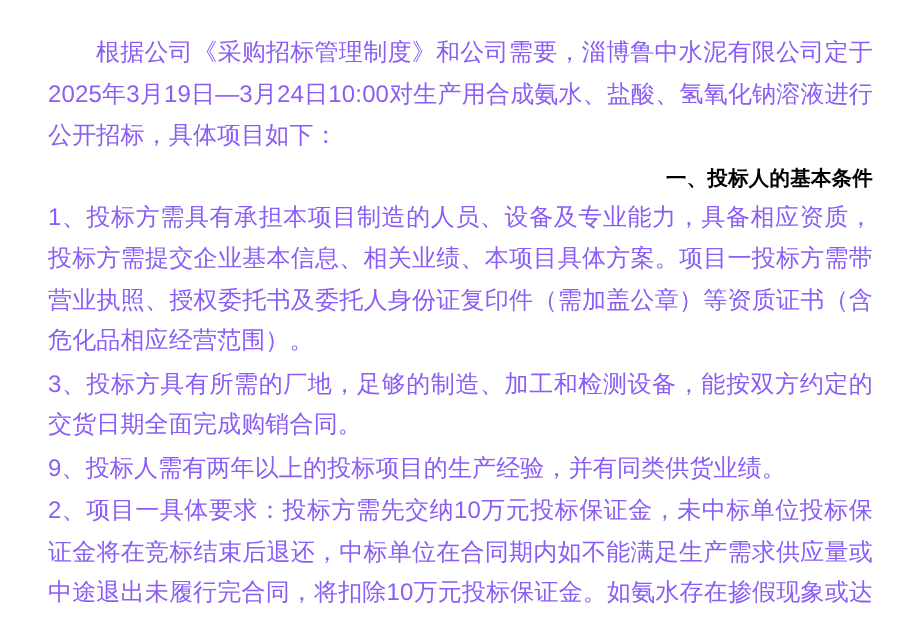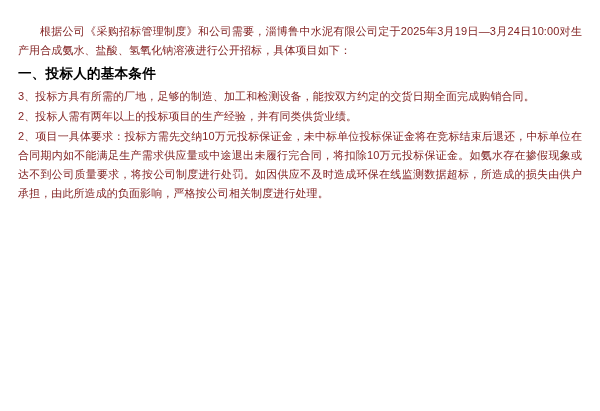--- a/index.html
+++ b/index.html
@@ -15,42 +15,44 @@
     overflow: hidden;
   }
   .page {
     box-sizing: border-box;
     width: 600px;
     height: 411px;
     padding: 22px 18px 0 18px;
     background: #ffffff;
   }
   .para {
-    font-size: 11px;
+    font-size: 16px;
     line-height: 1.72;
     text-align: justify;
     text-justify: inter-ideograph;
-    margin: 0 0 1px 0;
+    margin: 0 0 1px 14px;
     letter-spacing: 0.1px;
-    color: #7f1d1d;
+    color: #8b5cf6;
   }
   .para.indent {
     text-indent: 2em;
   }
   .heading {
     font-size: 13.6px;
     line-height: 1.78;
     font-weight: bold;
     margin: 2px 0 1px 0;
     color: #000000;
     letter-spacing: 0.2px;
+    text-align: right;
   }
 </style>
 </head>
 <body>
 
 <div class="page">
   <p class="para indent">根据公司《采购招标管理制度》和公司需要，淄博鲁中水泥有限公司定于2025年3月19日—3月24日10:00对生产用合成氨水、盐酸、氢氧化钠溶液进行公开招标，具体项目如下：</p>
   <p class="heading">一、投标人的基本条件</p>
+  <p class="para">1、投标方需具有承担本项目制造的人员、设备及专业能力，具备相应资质，投标方需提交企业基本信息、相关业绩、本项目具体方案。项目一投标方需带营业执照、授权委托书及委托人身份证复印件（需加盖公章）等资质证书（含危化品相应经营范围）。</p>
   <p class="para">3、投标方具有所需的厂地，足够的制造、加工和检测设备，能按双方约定的交货日期全面完成购销合同。</p>
-  <p class="para">2、投标人需有两年以上的投标项目的生产经验，并有同类供货业绩。</p>
+  <p class="para">9、投标人需有两年以上的投标项目的生产经验，并有同类供货业绩。</p>
   <p class="para">2、项目一具体要求：投标方需先交纳10万元投标保证金，未中标单位投标保证金将在竞标结束后退还，中标单位在合同期内如不能满足生产需求供应量或中途退出未履行完合同，将扣除10万元投标保证金。如氨水存在掺假现象或达不到公司质量要求，将按公司制度进行处罚。如因供应不及时造成环保在线监测数据超标，所造成的损失由供户承担，由此所造成的负面影响，严格按公司相关制度进行处理。</p>
 </div>
 
 </body></html>

